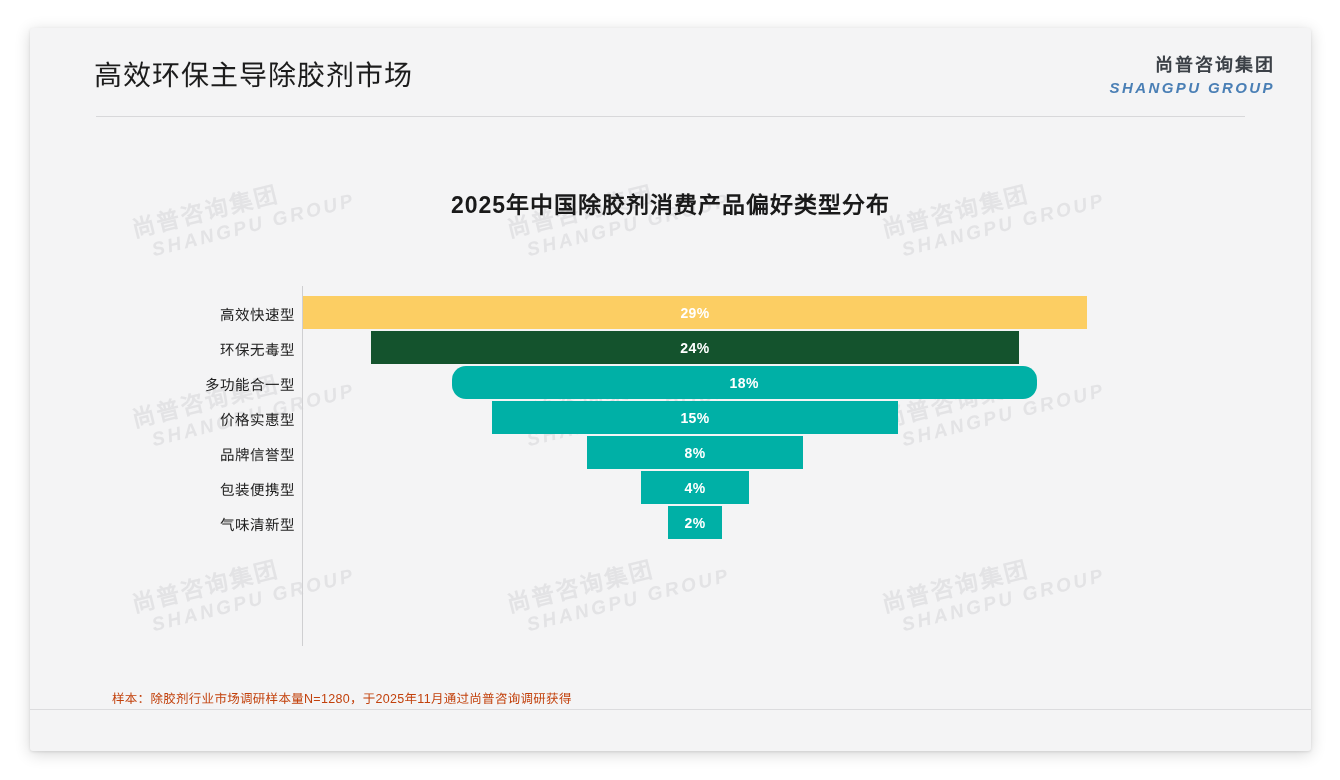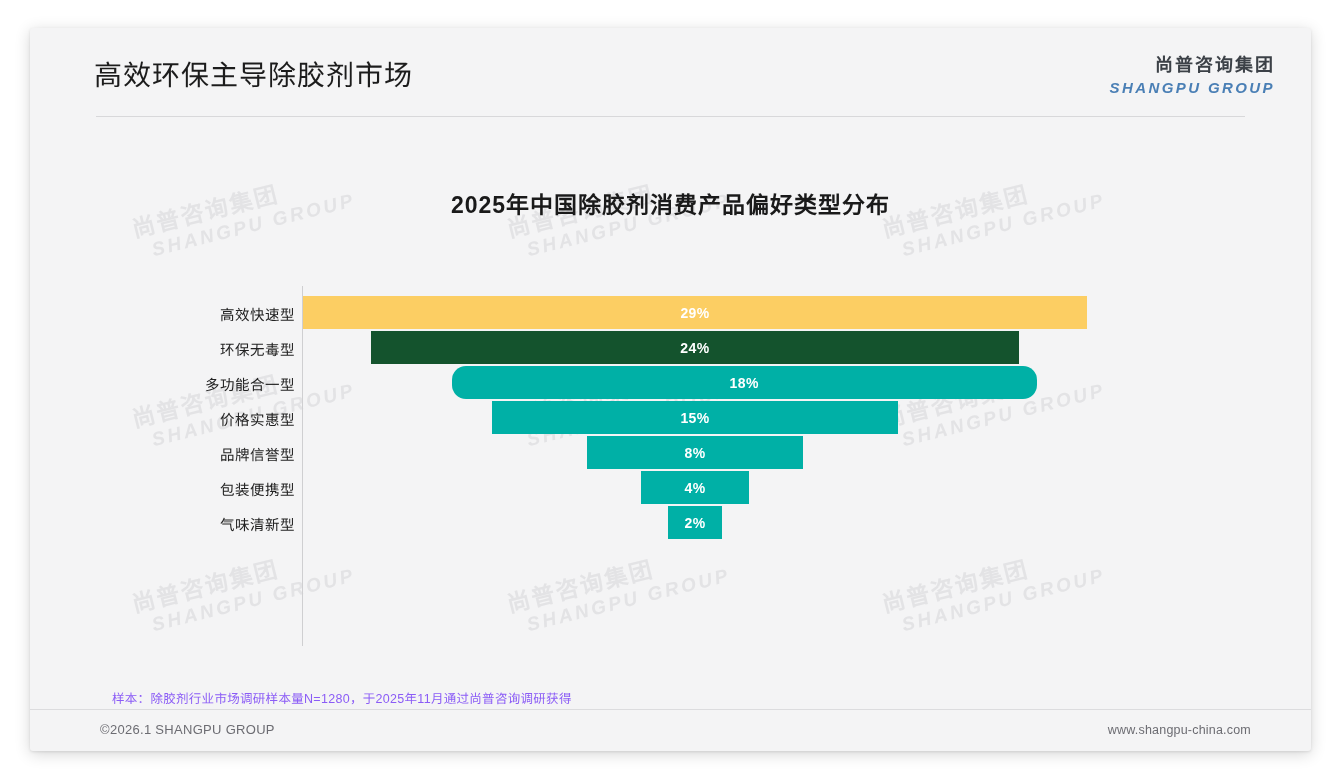--- a/index.html
+++ b/index.html
@@ -198,21 +198,21 @@
     color: #ffffff;
     letter-spacing: 0.4px;
   }
 
   
   .note {
     position: absolute;
     left: 82px;
     top: 660px;
     font-size: 12.5px;
-    color: #8b5cf6;
+    color: #c2410c;
     letter-spacing: 0.3px;
     white-space: nowrap;
     z-index: 2;
   }
   .footer-rule {
     position: absolute;
     left: 0;
     top: 681px;
     width: 1281px;
     height: 1px;
@@ -365,19 +365,15 @@
               </div>
             </div>
           </div>
       </div>
     </div>
 
     <div class="note">样本：除胶剂行业市场调研样本量N=1280，于2025年11月通过尚普咨询调研获得</div>
 
     <div class="footer-rule"></div>
 
-    <div class="footer">
-      <div class="footer-left">©2026.1 SHANGPU GROUP</div>
-      <div class="footer-right">www.shangpu-china.com</div>
-    </div>
 
   </div>
 </div>
 
 </body></html>

